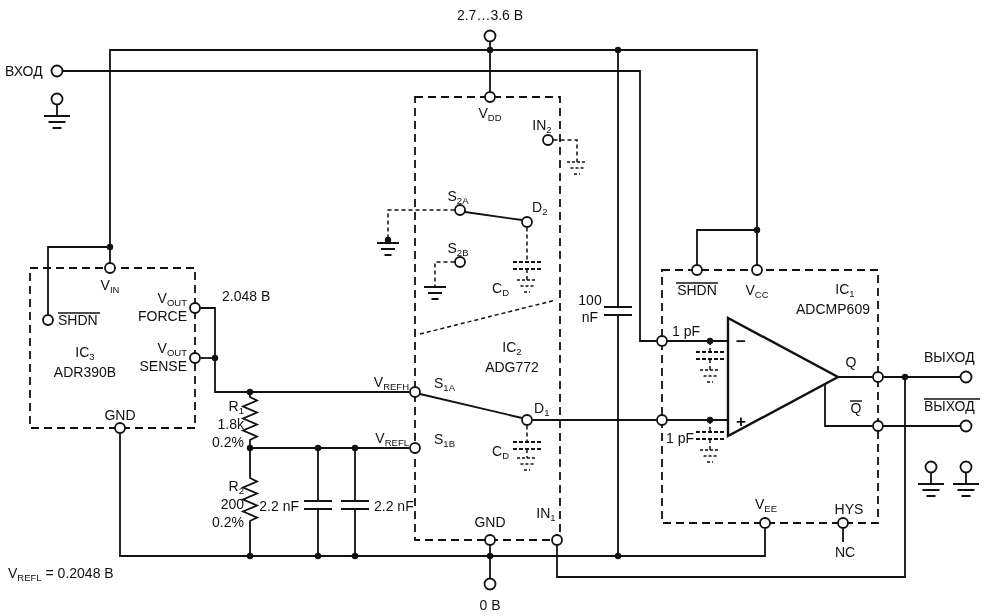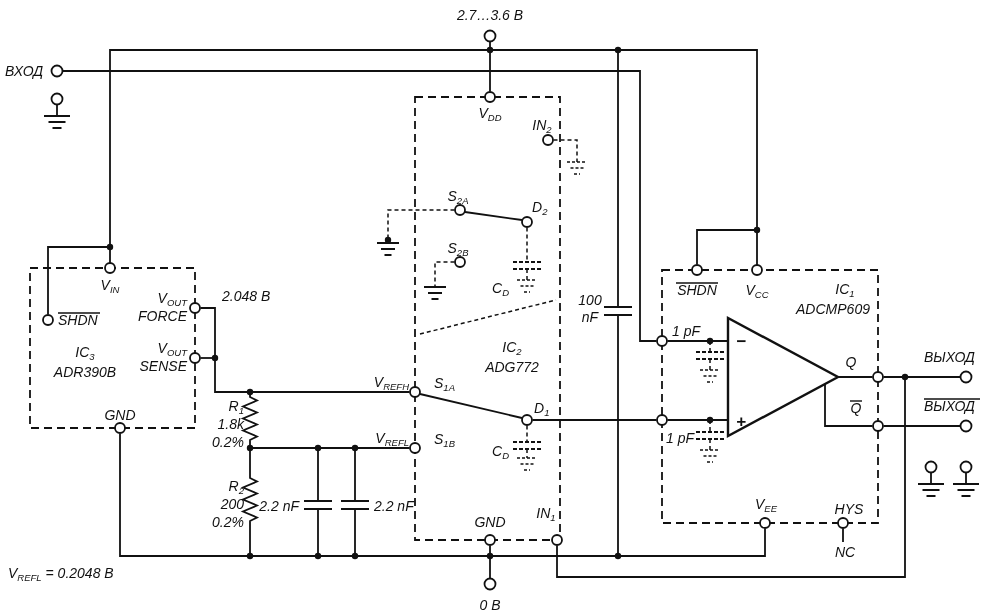--- a/index.html
+++ b/index.html
@@ -1,16 +1,16 @@
 <!DOCTYPE html>
 <html><head>
 <meta charset="utf-8">
 <style>
   html,body{margin:0;padding:0;background:#fff;}
-  .stage{width:1000px;height:616px;background:#22c55e;position:relative;overflow:hidden;font-style:italic;}
+  .stage{width:1000px;height:616px;background:#22c55e;position:relative;overflow:hidden;}
   svg{display:block;}
   text{font-family:"Liberation Sans","DejaVu Sans",sans-serif;font-size:14px;fill:#111;}
   .sub{font-size:9.5px;}
   .sign{font-size:17px;font-weight:bold;}
   .wire{stroke:#111;stroke-width:1.8;fill:none;}
   .plate{stroke:#111;stroke-width:2.2;fill:none;}
   .dashwire{stroke:#111;stroke-width:1.5;fill:none;stroke-dasharray:4,3;}
   .dashplate{stroke:#111;stroke-width:1.8;fill:none;stroke-dasharray:4,2;}
   .icbox{stroke:#111;stroke-width:1.8;fill:none;stroke-dasharray:8,5;}
   .pin{stroke:#111;stroke-width:1.8;fill:#fff;}

